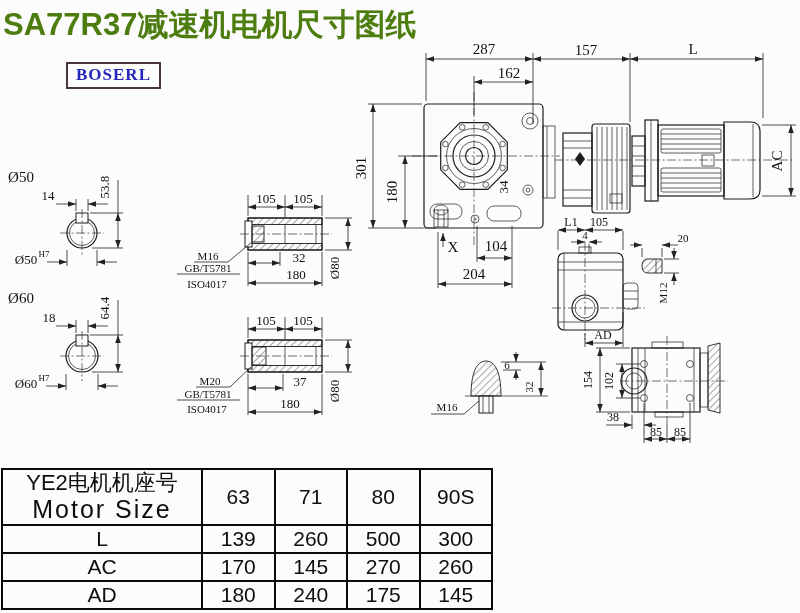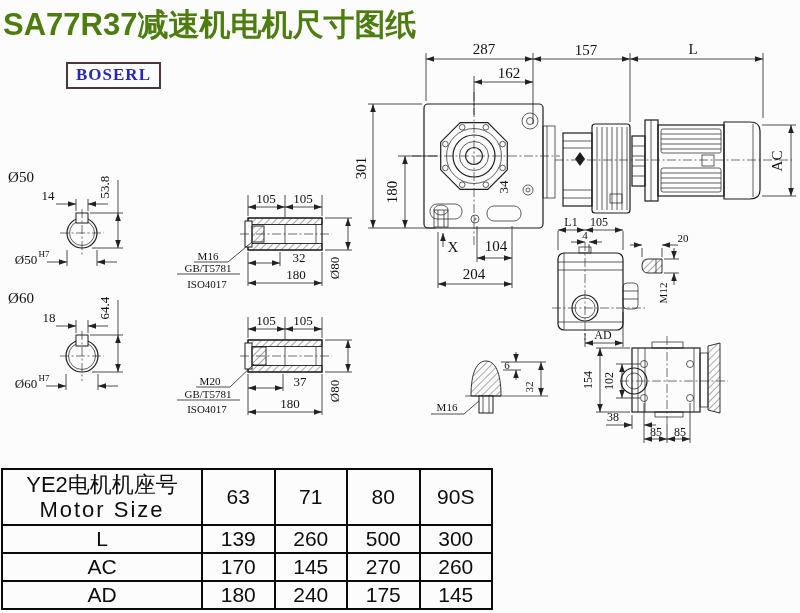--- a/index.html
+++ b/index.html
@@ -21,21 +21,21 @@
   .c{fill:none;stroke:#333;stroke-width:0.7;stroke-dasharray:9 2.5 2 2.5;}
   .hf{fill:url(#h);stroke:#1c1c1c;stroke-width:0.9;}
   .wf{fill:#fcfcfc;stroke:#1c1c1c;stroke-width:1;}
   #dimtable{position:absolute;left:1px;top:468px;width:492px;border-collapse:collapse;table-layout:fixed;}
   #dimtable td{border:2px solid #0a0a0a;text-align:center;vertical-align:middle;
     font-size:21px;color:#0d0d0d;padding:0;background:#fcfcfc;}
   #dimtable .hdr{height:54px;line-height:1.15;}
   #dimtable .r{height:28px;}
   #dimtable .c0{width:198px;}
   .cnline{font-size:22px;}
-  .enline{font-size:22px;letter-spacing:2px;}
+  .enline{font-size:25px;letter-spacing:2px;}
 </style>
 </head>
 <body>
 
 <div id="stage">
 
   <div id="title">SA77R37减速机电机尺寸图纸</div>
   <div id="brandbox">
     <span>BOSERL</span>
   </div>

